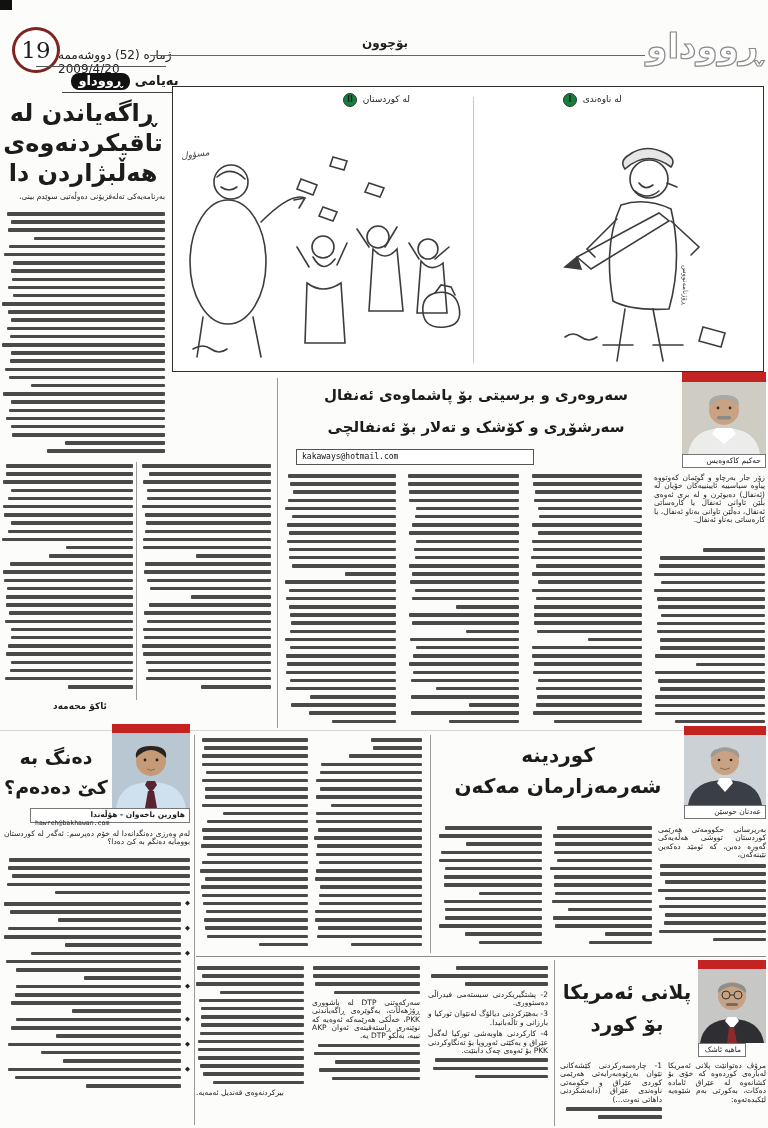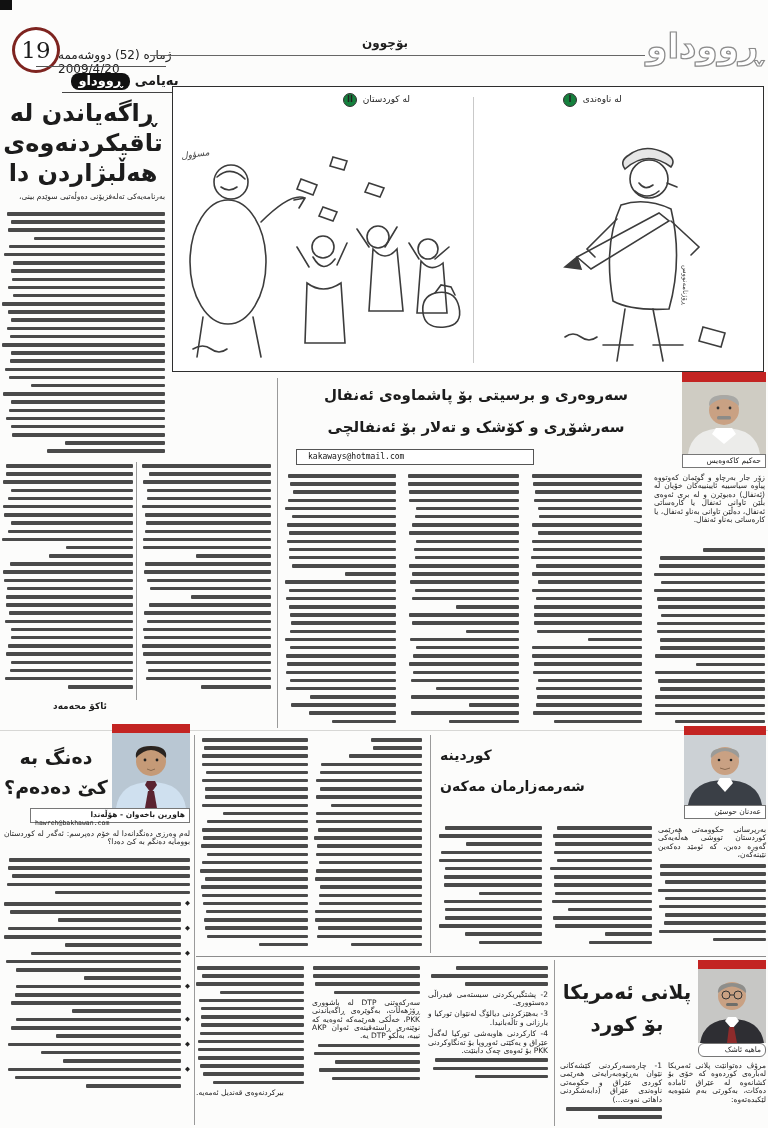--- a/index.html
+++ b/index.html
@@ -13,21 +13,21 @@
   .greek{direction:rtl;}
   .snip{font-size:7.5px;line-height:8.4px;text-align:justify;direction:rtl;color:#1d1d1d;margin:0 0 3px;}
   .bold-head{font-weight:700;letter-spacing:-.3px;}
   .capbar{border:1px solid #777;background:#fff;font-size:7.5px;direction:rtl;
           padding:1px 4px 2px;text-align:right;box-sizing:border-box;}
   .redbar{background:#c32422;}
   .rnum{display:inline-block;border:1px solid #333;border-radius:50%;min-width:12px;height:12px;
         line-height:12px;text-align:center;font-size:8px;font-weight:700;background:#15803d;}
   .panlab{font-size:9px;color:#222;}
   .emailbar{border:1px solid #555;background:#fff;font-size:8px;color:#111;
-            font-family:"DejaVu Sans Mono",monospace;padding:2px 11px;box-sizing:border-box;text-align:left;}
+            font-family:"DejaVu Sans Mono",monospace;padding:2px 5px;box-sizing:border-box;text-align:left;}
   .bullet{position:relative;padding-right:9px;margin-bottom:5px;}
   .bullet .bmark{position:absolute;right:0;top:-3px;font-size:6.5px;color:#222;}
   .sig{font-size:9px;font-weight:700;direction:rtl;}
 </style>
 </head>
 <body>
 
 <div class="sheet">
 
   <div class="abs" style="left:0;top:0;width:12px;height:10px;background:#111;"></div>
@@ -500,21 +500,21 @@
       <div class="gl" style="width:97.8%;margin-left:auto;"></div>
       <div class="gl" style="width:97.1%;margin-left:auto;"></div>
       <div class="gl" style="width:94.5%;margin-left:auto;"></div>
       <div class="gl" style="width:95.9%;margin-left:auto;"></div>
       <div class="gl" style="width:95.2%;margin-left:auto;"></div>
       <div class="gl" style="width:93.6%;margin-left:auto;"></div>
       <div class="gl" style="width:45.2%;margin-left:auto;"></div>
     </div>
   <div class="abs vline" style="left:430px;top:735px;height:218px;"></div>
 
-  <div class="abs rtl bold-head" style="left:440px;top:740px;width:236px;text-align:left;font-size:14px;line-height:31px;">
+  <div class="abs rtl bold-head" style="left:440px;top:740px;width:236px;text-align:center;font-size:20px;line-height:31px;">
     <div>کوردینە</div>
     <div>شەرمەزارمان مەکەن</div>
   </div>
   <div class="abs" style="left:684px;top:726px;width:82px;">
     <div class="redbar" style="height:9px;"></div>
     <svg width="82" height="70" viewBox="0 0 82 70" style="display:block;">
       <rect width="82" height="70" fill="#ccd1d5"></rect>
       <path d="M4 70 q4 -25 37 -25 q33 0 37 25 z" fill="#3a3f46"></path>
       <path d="M33 48 l8 9 l8 -9 l-3 -5 h-10 z" fill="#fff"></path>
       <circle cx="41" cy="26" r="14" fill="#c9a183"></circle>
@@ -639,21 +639,21 @@
       <path d="M2 74 q4 -24 32 -24 q28 0 32 24 z" fill="#2e2e33"></path>
       <path d="M27 52 l7 8 l7 -8 l-3 -4 h-8 z" fill="#fff"></path>
       <path d="M31 58 h5 l3 16 h-10 z" fill="#8d2b2b"></path>
       <circle cx="34" cy="27" r="14" fill="#c9a183"></circle>
       <path d="M20 24 q14 -13 28 0 q1 -10 -14 -10 q-15 0 -14 10 z" fill="#8e8e8b"></path>
       <circle cx="28" cy="26" r="4" stroke="#333" fill="none" stroke-width="1"></circle>
       <circle cx="40" cy="26" r="4" stroke="#333" fill="none" stroke-width="1"></circle>
       <path d="M32 26 h4" stroke="#333" stroke-width="1"></path>
       <rect x="28" y="34" width="12" height="3" rx="1.5" fill="#6e6e6a"></rect>
     </svg>
-    <div class="capbar" style="width:68px;border-radius:6px;">ماهیە ئاشک</div>
+    <div class="capbar" style="width:48px;">ماهیە ئاشک</div>
   </div>
   <div class="abs snip" style="left:668px;top:1062px;width:98px;">مرۆڤ دەتوانێت پلانی ئەمریکا لەبارەی کوردەوە کە خۆی بۆ کشانەوە لە عێراق ئامادە دەکات، بەکورتی بەم شێوەیە لێکبدەتەوە:</div>
   <div class="abs" style="left:560px;top:1062px;width:102px;">
     <div class="snip">1- چارەسەرکردنی کێشەکانی نێوان بەڕێوەبەرایەتی هەرێمی کوردی عێراق و حکومەتی ناوەندی عێراق (دابەشکردنی داهاتی نەوت…)</div>
     <div class="greek">
         <div class="gl" style="width:94.2%;margin-left:auto;"></div>
         <div class="gl" style="width:62.7%;margin-left:auto;"></div>
       </div>
   </div>
 

